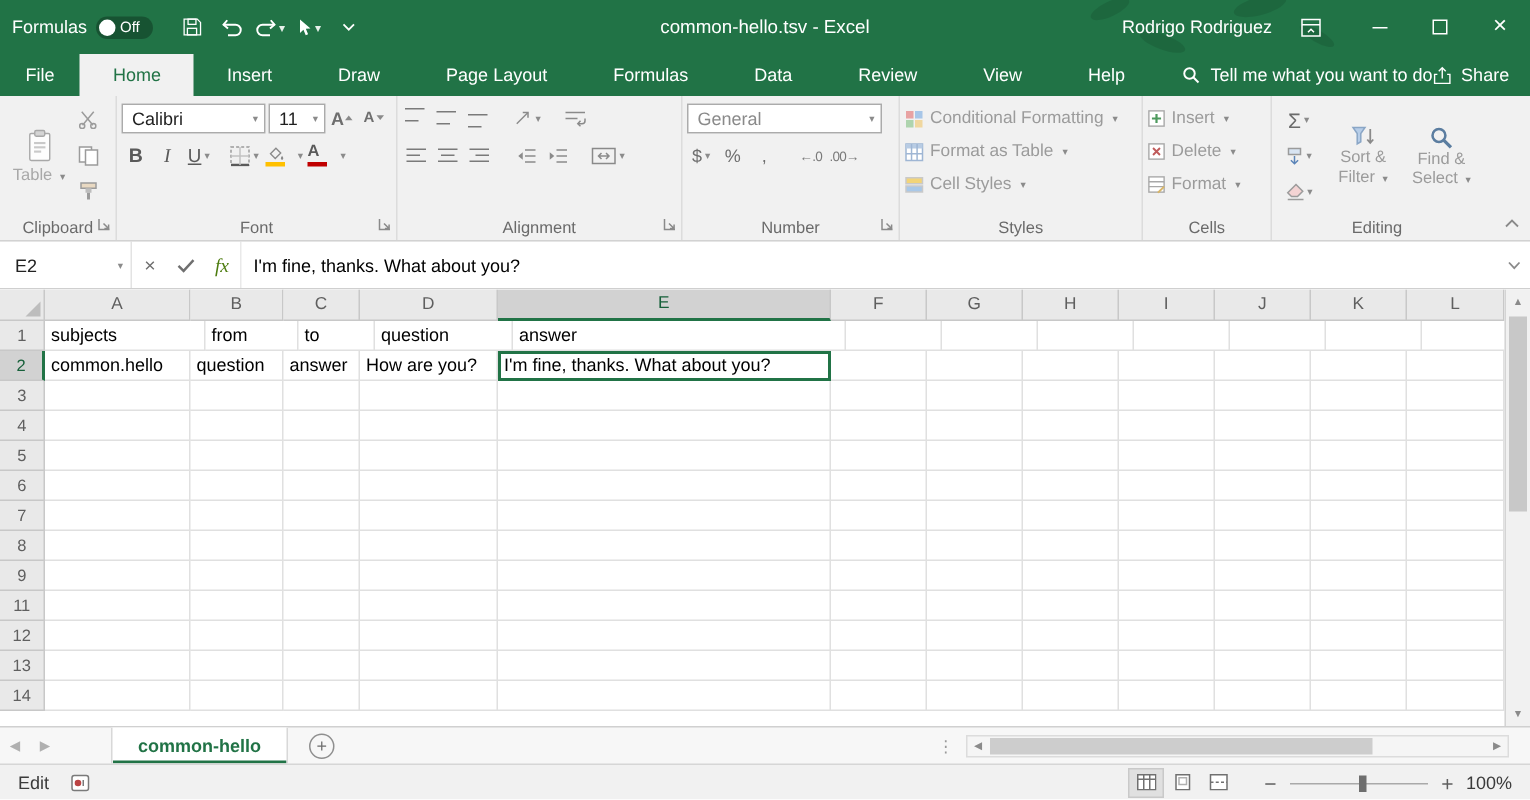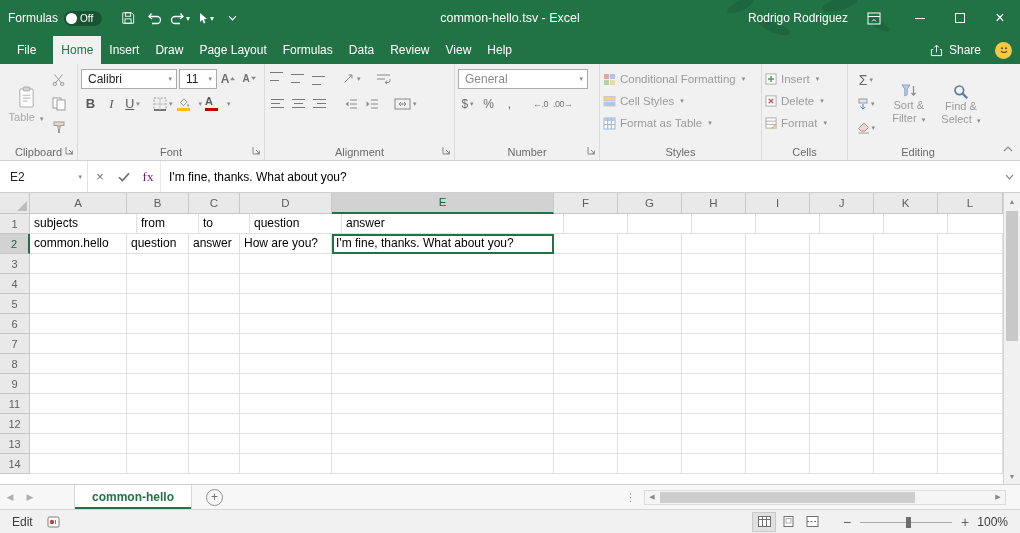--- a/index.html
+++ b/index.html
@@ -21,21 +21,21 @@
   .tb-right{margin-left:auto;display:flex;align-items:center;gap:14px;z-index:2;height:100%;}
   .tb-user{font-size:12px;}
   .winbtn{width:40px;height:36px;display:flex;align-items:center;justify-content:center;color:#fff;}
   .min-glyph{width:10px;height:1px;background:#fff;display:block;}
   .max-glyph{width:10px;height:10px;border:1px solid #fff;display:block;}
   .close-glyph{font-size:16px;line-height:1;}
   .tb-deco{position:absolute;right:130px;top:0;height:36px;opacity:.5;pointer-events:none;z-index:0;}
 
   
   .tabrow{height:28px;background:#217346;display:flex;align-items:stretch;color:#fff;flex:0 0 auto;}
-  .rtab{padding:0 8px;display:flex;align-items:center;font-size:12px;white-space:nowrap;}
+  .rtab{padding:0 22px;display:flex;align-items:center;font-size:12px;white-space:nowrap;}
   .rtab.file{padding:0 17px;}
   .rtab.active{background:#f1f1f1;color:#217346;}
   .tellme{display:flex;align-items:center;gap:7px;margin-left:16px;font-size:12px;white-space:nowrap;}
   .tabrow .spacer{flex:1;}
   .share{display:flex;align-items:center;gap:6px;padding-right:14px;font-size:12px;}
   .smiley{width:17px;height:17px;border-radius:50%;background:#f7c843;display:flex;align-items:center;justify-content:center;margin-right:8px;align-self:center;}
 
   
   .ribbon{height:97px;background:#f1f1f1;display:flex;border-bottom:1px solid #d2d2d2;position:relative;flex:0 0 auto;}
   .rgroup{display:flex;flex-direction:column;border-right:1px solid #dcdcdc;padding:2px 3px 0;flex:0 0 auto;}
@@ -64,21 +64,21 @@
   .rowbtn{display:flex;align-items:center;gap:4px;height:22px;color:#9b9b9b;font-size:11.5px;white-space:nowrap;text-align:right;}
   .bigbtn2{width:52px;display:flex;flex-direction:column;align-items:center;justify-content:center;color:#9b9b9b;font-size:11px;line-height:1.15;text-align:center;}
   .dec-ic{font-size:9px;color:#7a7a7a;letter-spacing:-.5px;}
   .collapse{position:absolute;right:7px;bottom:5px;color:#8a8a8a;}
 
   
   .fbar{height:32px;background:#fff;border-bottom:1px solid #cfcfcf;display:flex;align-items:center;flex:0 0 auto;}
   .namebox{width:88px;height:100%;display:flex;align-items:center;padding-left:10px;font-size:12px;color:#222;border-right:1px solid #e3e3e3;}
   .namebox .dd{margin-left:auto;margin-right:5px;}
   .fb-btn{width:24px;height:100%;display:flex;align-items:center;justify-content:center;color:#6f6f6f;font-size:13px;}
-  .fx{font-family:"Liberation Serif",serif;color:#701a75;font-size:13px;}
+  .fx{font-family:"Liberation Serif",serif;font-style:italic;color:#4d7c0f;font-size:13px;}
   .fb-input{flex:1;height:100%;display:flex;align-items:center;padding-left:8px;font-size:12px;color:#000;border-left:1px solid #e9e9e9;white-space:nowrap;overflow:hidden;}
   .fb-exp{width:22px;color:#8a8a8a;display:flex;align-items:center;justify-content:center;}
 
   
   .sheetwrap{height:291px;display:flex;background:#fff;flex:0 0 auto;overflow:hidden;}
   .gridarea{flex:1;overflow:hidden;}
   .hdrrow{display:flex;height:21px;}
   .corner{width:30px;flex:0 0 auto;background:#e9e9e9;border-right:1px solid #c8c8c8;border-bottom:1px solid #c8c8c8;position:relative;}
   .corner .tri{position:absolute;right:2px;bottom:2px;width:0;height:0;border-left:10px solid transparent;border-bottom:10px solid #bdbdbd;}
   .ch{height:21px;line-height:21px;text-align:center;font-size:11.5px;color:#5f5f5f;background:#e9e9e9;border-right:1px solid #c8c8c8;border-bottom:1px solid #c8c8c8;flex:0 0 auto;}
@@ -199,20 +199,27 @@
     <div class="rtab file">File</div>
     <div class="rtab active">Home</div>
     <div class="rtab">Insert</div>
     <div class="rtab">Draw</div>
     <div class="rtab">Page Layout</div>
     <div class="rtab">Formulas</div>
     <div class="rtab">Data</div>
     <div class="rtab">Review</div>
     <div class="rtab">View</div>
     <div class="rtab">Help</div>
+    <div class="tellme">
+      <svg width="12" height="12" viewBox="0 0 12 12" fill="none" stroke="#fff" stroke-width="1.3">
+          <circle cx="5" cy="5" r="3.5"></circle>
+          <path d="M7.7 7.7 L11 11"></path>
+        </svg>
+      <span>Tell me what you want to do</span>
+    </div>
     <div class="spacer"></div>
     <div class="share">
       <svg width="13" height="13" viewBox="0 0 14 14" fill="none" stroke="#fff">
           <path d="M7 9V1.5"></path>
           <path d="M4.5 3.8 L7 1.2 L9.5 3.8"></path>
           <path d="M3.5 6H1.5v6.5h11V6h-2"></path>
         </svg>
       <span>Share</span>
     </div>
     <span class="smiley">
@@ -468,33 +475,33 @@
               <rect x="1" y="1" width="5" height="5" fill="#e8a2a2"></rect>
               <rect x="7" y="1" width="5" height="5" fill="#a7c6e8"></rect>
               <rect x="1" y="7" width="5" height="5" fill="#aed4ae"></rect>
               <rect x="7" y="7" width="5" height="5" fill="#f0d79f"></rect>
             </svg>
           <span>Conditional Formatting</span>
             <span class="dd">▾</span>
         </div>
         <div class="rowbtn">
           <svg width="13" height="13" viewBox="0 0 13 13">
-              <rect x="1" y="1.5" width="11" height="4" fill="#f2d479" stroke="#c9c9c9"></rect>
-              <rect x="1" y="7" width="11" height="4" fill="#a9c8e8" stroke="#c9c9c9"></rect>
-            </svg>
-          <span>Cell Styles</span>
-            <span class="dd">▾</span>
-        </div>
-        <div class="rowbtn">
-          <svg width="13" height="13" viewBox="0 0 13 13">
               <rect x="1" y="1" width="11" height="11" fill="#fff" stroke="#9fb6d4"></rect>
               <rect x="1" y="1" width="11" height="3" fill="#b8cce4"></rect>
               <path d="M1 7.5H12M4.7 1V12M8.4 1V12" stroke="#9fb6d4"></path>
             </svg>
           <span>Format as Table</span>
+            <span class="dd">▾</span>
+        </div>
+        <div class="rowbtn">
+          <svg width="13" height="13" viewBox="0 0 13 13">
+              <rect x="1" y="1.5" width="11" height="4" fill="#f2d479" stroke="#c9c9c9"></rect>
+              <rect x="1" y="7" width="11" height="4" fill="#a9c8e8" stroke="#c9c9c9"></rect>
+            </svg>
+          <span>Cell Styles</span>
             <span class="dd">▾</span>
         </div>
       </div>
       <div class="rlabel">
           <span>Styles</span>
         </div>
     </div>
 
     <div class="rgroup" style="width:86px;">
       <div class="rcontent" style="padding-top:2px;">

